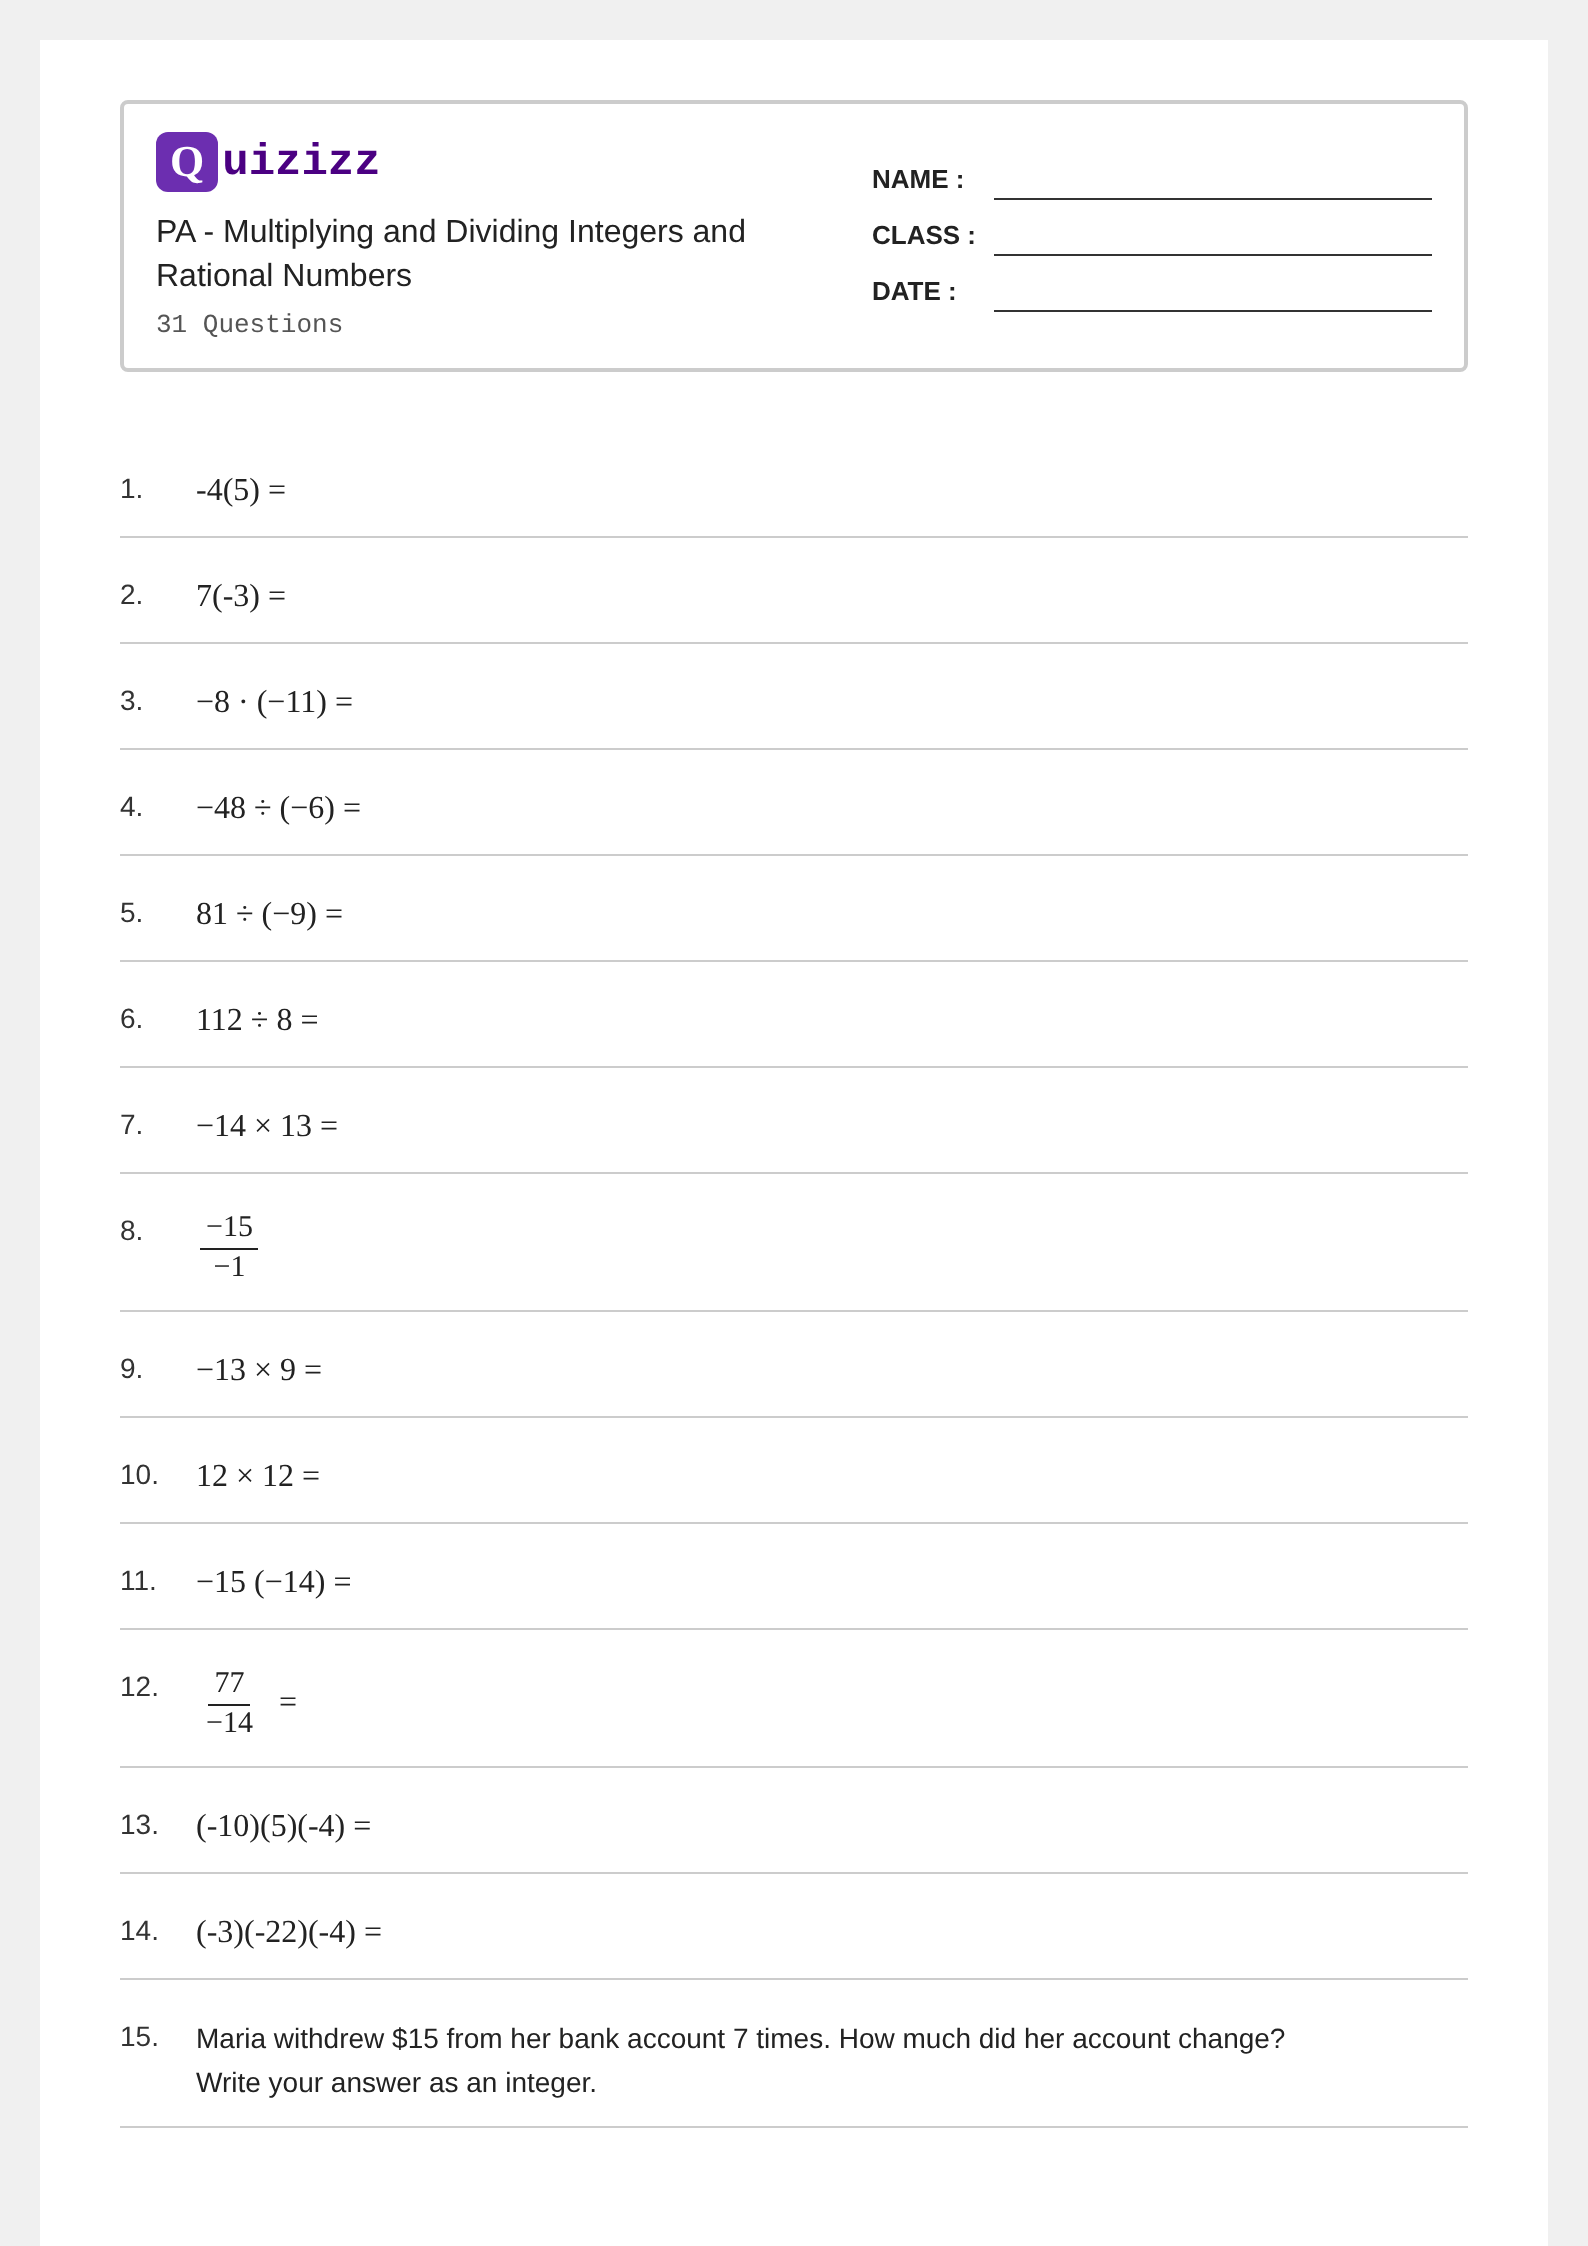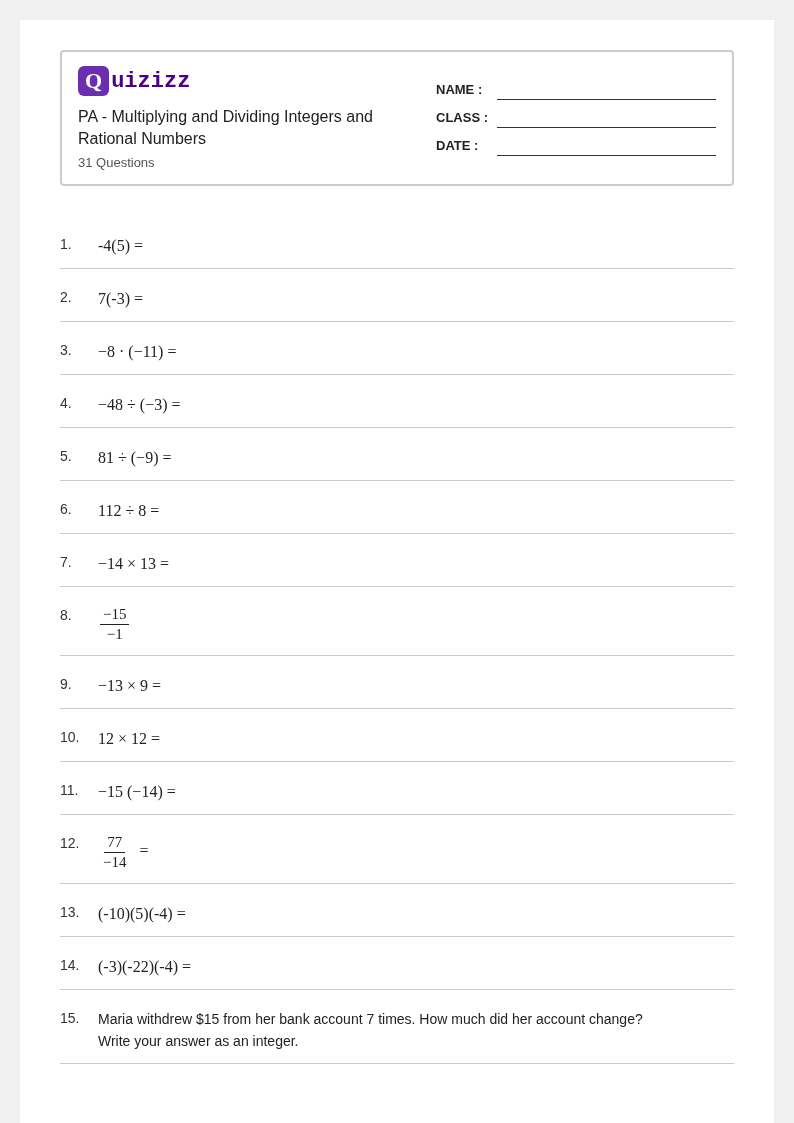--- a/index.html
+++ b/index.html
@@ -66,21 +66,21 @@
       font-size: 16px;
       color: #222;
       line-height: 1.4;
       font-family: Arial, sans-serif;
     }
 
     .quiz-questions {
       font-size: 13px;
       color: #555;
       margin-top: 4px;
-      font-family: Liberation Sans, sans-serif;
+      font-family: Liberation Mono, monospace;
     }
 
     .header-right {
       flex: 1;
       display: flex;
       flex-direction: column;
       gap: 8px;
       justify-content: center;
     }
 
@@ -197,21 +197,21 @@
       <span class="q-content">7(-3) =</span>
     </li>
 
     <li class="question-item">
       <span class="q-num">3.</span>
       <span class="q-content">−8 · (−11) =</span>
     </li>
 
     <li class="question-item">
       <span class="q-num">4.</span>
-      <span class="q-content">−48 ÷ (−3) =</span>
+      <span class="q-content">−48 ÷ (−6) =</span>
     </li>
 
     <li class="question-item">
       <span class="q-num">5.</span>
       <span class="q-content">81 ÷ (−9) =</span>
     </li>
 
     <li class="question-item">
       <span class="q-num">6.</span>
       <span class="q-content">112 ÷ 8 =</span>

